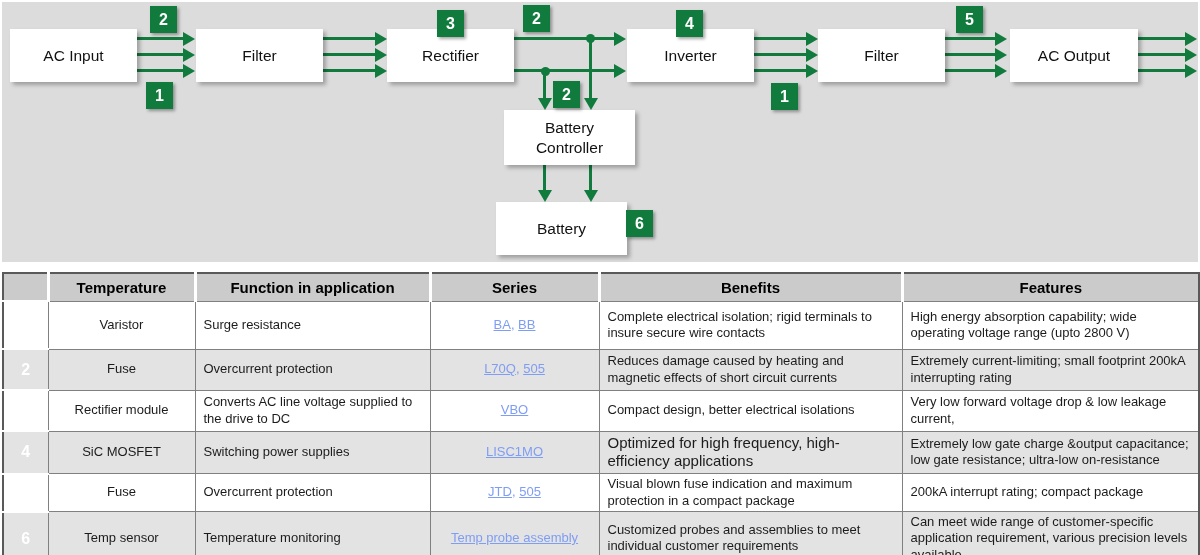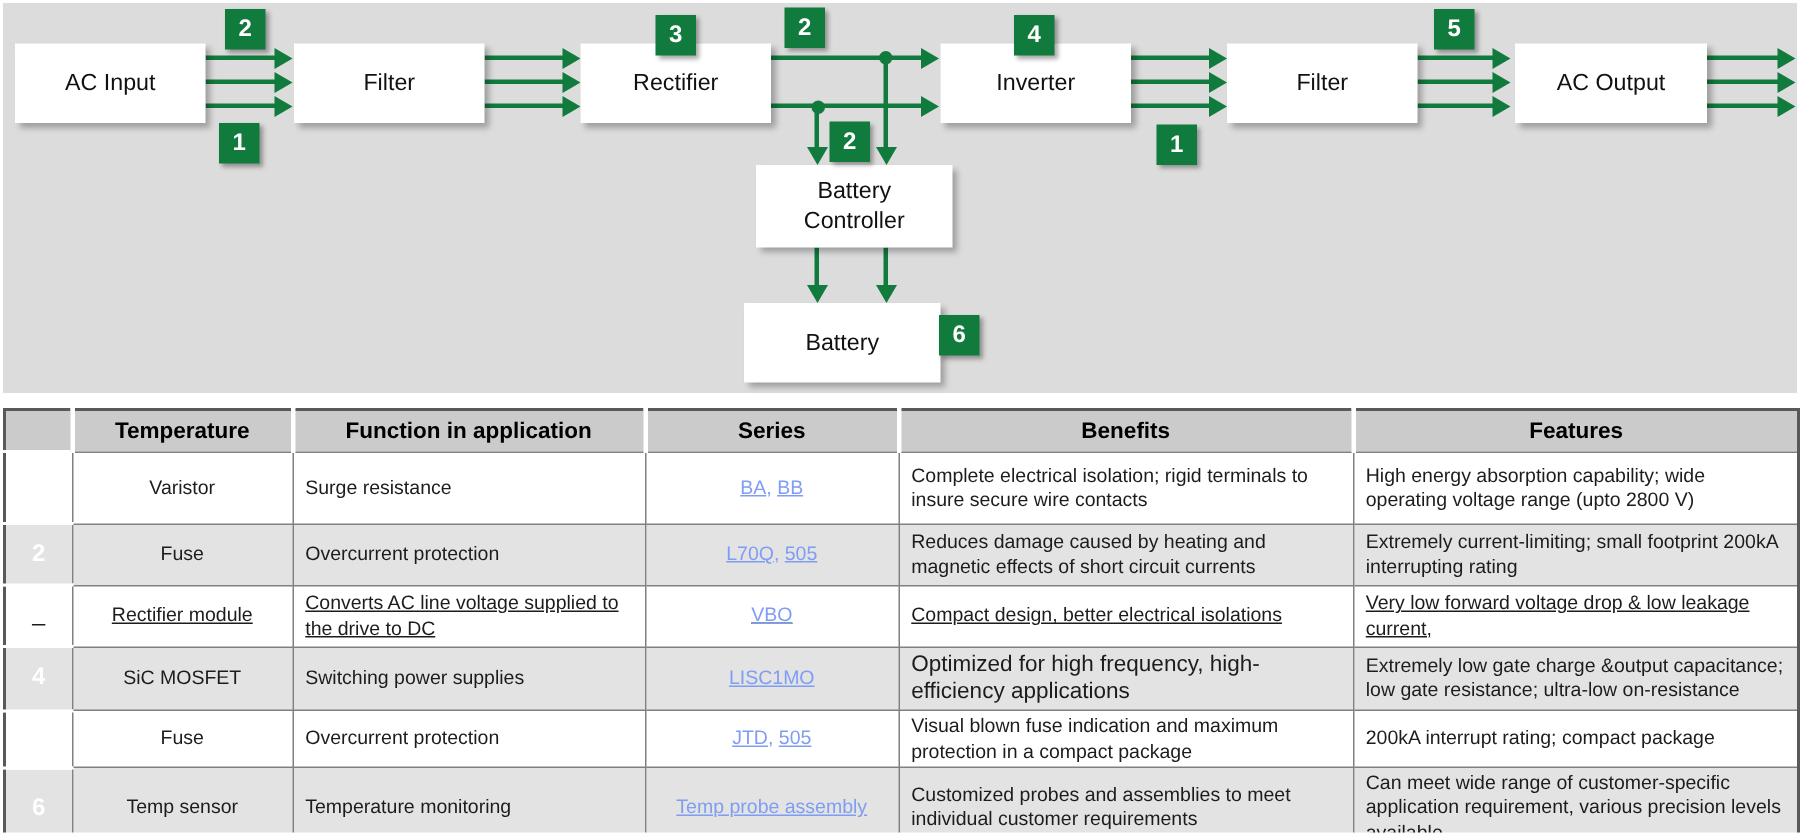--- a/index.html
+++ b/index.html
@@ -192,21 +192,21 @@
       <td class="num">2</td>
       <td class="c-tech">Fuse</td>
       <td>Overcurrent protection</td>
       <td class="c-series">
         <a>L70Q</a><span class="sep">, </span><a>505</a>
       </td>
       <td>Reduces damage caused by heating and magnetic effects of short circuit currents</td>
       <td>Extremely current-limiting; small footprint 200kA interrupting rating</td>
     </tr>
 
-    <tr class="odd" style="height:41px;text-decoration:underline;">
+    <tr class="odd" style="height:41px;">
       <td class="num">3</td>
       <td class="c-tech">Rectifier module</td>
       <td>Converts AC line voltage supplied to the drive to DC</td>
       <td class="c-series">
         <a>VBO</a>
       </td>
       <td>Compact design, better electrical isolations</td>
       <td>Very low forward voltage drop &amp; low leakage current,</td>
     </tr>
 

